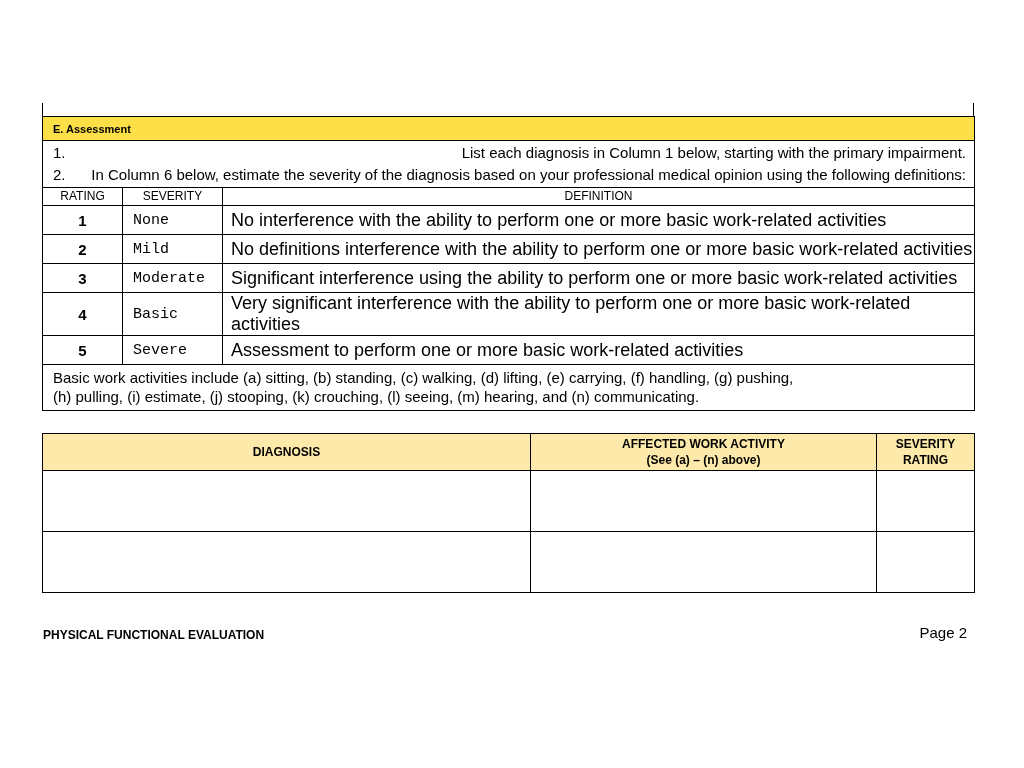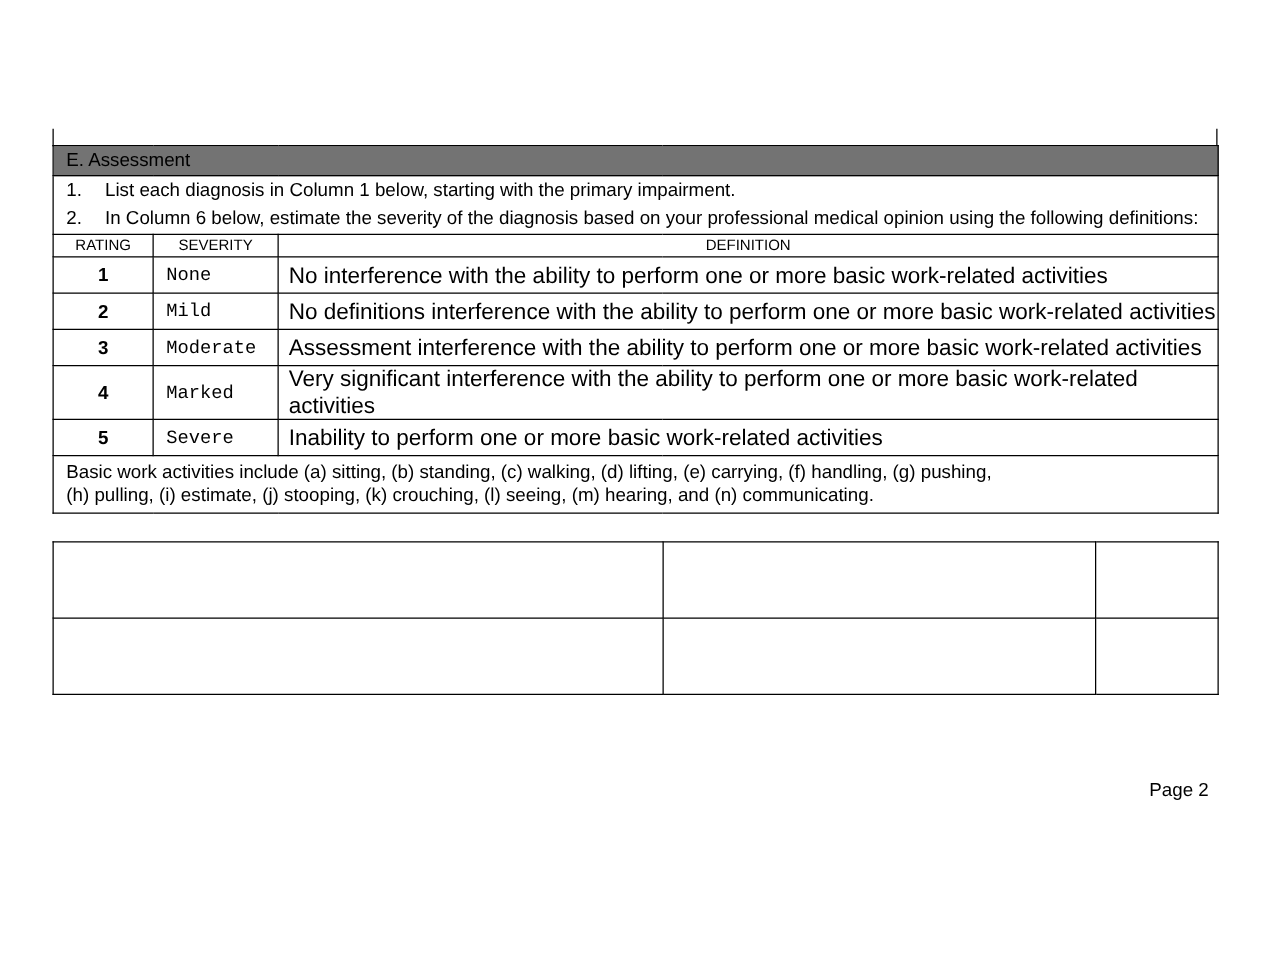--- a/index.html
+++ b/index.html
@@ -2,25 +2,25 @@
 <html><head>
 <meta charset="utf-8">
 <style>
   html, body { margin: 0; padding: 0; background: #ffffff; }
   body { width: 1024px; height: 768px; position: relative; overflow: hidden;
          font-family: "Liberation Sans", sans-serif; color: #000; }
   .page-edge-left { position: absolute; left: 42px; top: 103px; width: 1px; height: 14px; background: #000; }
   .page-edge-right { position: absolute; left: 973px; top: 103px; width: 1px; height: 14px; background: #000; }
   table.form { position: absolute; left: 42px; top: 116px; width: 932px; border-collapse: collapse; table-layout: fixed; }
   table.form td { border: 1px solid #000; padding: 0; vertical-align: middle; }
-  .section-head { background: #737373; font-weight: normal; font-size: 15px; height: 23px; padding-left: 10px !important; }
+  .section-head { background: #fde047; font-weight: bold; font-size: 11px; height: 23px; padding-left: 10px !important; }
   .instr { font-size: 15px; line-height: 18px; padding: 3px 8px 3px 10px !important; }
   .instr-item { display: flex; }
   .instr-num { width: 31px; flex: none; }
-  .instr-text { flex: 1; }
+  .instr-text { flex: 1; text-align: right; }
   .instr-item + .instr-item { margin-top: 4px; }
   .colhdr { font-size: 12px; text-align: center; height: 17px; line-height: 15px; }
   .rate-num { font-weight: bold; font-size: 15px; text-align: center; height: 28px; }
   .rate-sev { font-size: 15px; padding-left: 10px !important; font-family: Liberation Mono, monospace; }
   .rate-def { font-size: 18px; padding-left: 8px !important; }
   .activities { font-size: 15px; line-height: 19px; padding: 3px 10px 4px 10px !important; margin-top: 28px; }
   .diag-hdr { background: #fde9a9; font-weight: bold; font-size: 12px; text-align: center; height: 36px; line-height: 16px; }
   .diag-cell { height: 60px; }
   .footer-left { position: absolute; left: 43px; top: 626px; font-size: 12px; font-weight: bold; line-height: 19px; }
   .footer-right { position: absolute; right: 57px; top: 624px; font-size: 15px; }
@@ -66,57 +66,69 @@
     <td colspan="3" class="rate-def">No interference with the ability to perform one or more basic work-related activities</td>
   </tr>
   <tr>
     <td class="rate-num">2</td>
     <td class="rate-sev">Mild</td>
     <td colspan="3" class="rate-def">No definitions interference with the ability to perform one or more basic work-related activities</td>
   </tr>
   <tr>
     <td class="rate-num">3</td>
     <td class="rate-sev">Moderate</td>
-    <td colspan="3" class="rate-def">Assessment interference with the ability to perform one or more basic work-related activities</td>
+    <td colspan="3" class="rate-def">Significant interference using the ability to perform one or more basic work-related activities</td>
   </tr>
   <tr>
     <td class="rate-num">4</td>
-    <td class="rate-sev">Marked</td>
+    <td class="rate-sev">Basic</td>
     <td colspan="3" class="rate-def">Very significant interference with the ability to perform one or more basic work-related activities</td>
   </tr>
   <tr>
     <td class="rate-num">5</td>
     <td class="rate-sev">Severe</td>
-    <td colspan="3" class="rate-def">Inability to perform one or more basic work-related activities</td>
+    <td colspan="3" class="rate-def">Assessment to perform one or more basic work-related activities</td>
   </tr>
   <tr>
     <td colspan="5" class="activities">
       <div>Basic work activities include (a) sitting, (b) standing, (c) walking, (d) lifting, (e) carrying, (f) handling, (g) pushing,</div>
       <div>(h) pulling, (i) estimate, (j) stooping, (k) crouching, (l) seeing, (m) hearing, and (n) communicating.</div>
     </td>
   </tr>
 
 </tbody>
   </table>
 
 <table class="form" style="top:433px;">
   <colgroup>
     <col style="width:488px">
       <col style="width:346px">
       <col style="width:98px">
   </colgroup>
   <tbody>
+      <tr>
+    <td class="diag-hdr">DIAGNOSIS</td>
+    <td class="diag-hdr">
+      <div>AFFECTED WORK ACTIVITY</div>
+      <div>(See (a) – (n) above)</div>
+    </td>
+    <td class="diag-hdr">
+      <div>SEVERITY</div>
+      <div>RATING</div>
+    </td>
+  </tr>
   <tr>
     <td class="diag-cell"></td>
     <td class="diag-cell"></td>
     <td class="diag-cell"></td>
   </tr>
   <tr>
     <td class="diag-cell"></td>
     <td class="diag-cell"></td>
     <td class="diag-cell"></td>
   </tr>
 </tbody>
   </table>
 
 <div class="footer-left">
+  <div>PHYSICAL FUNCTIONAL EVALUATION</div>
 </div>
 <div class="footer-right">Page 2</div>
 
 </body></html>

